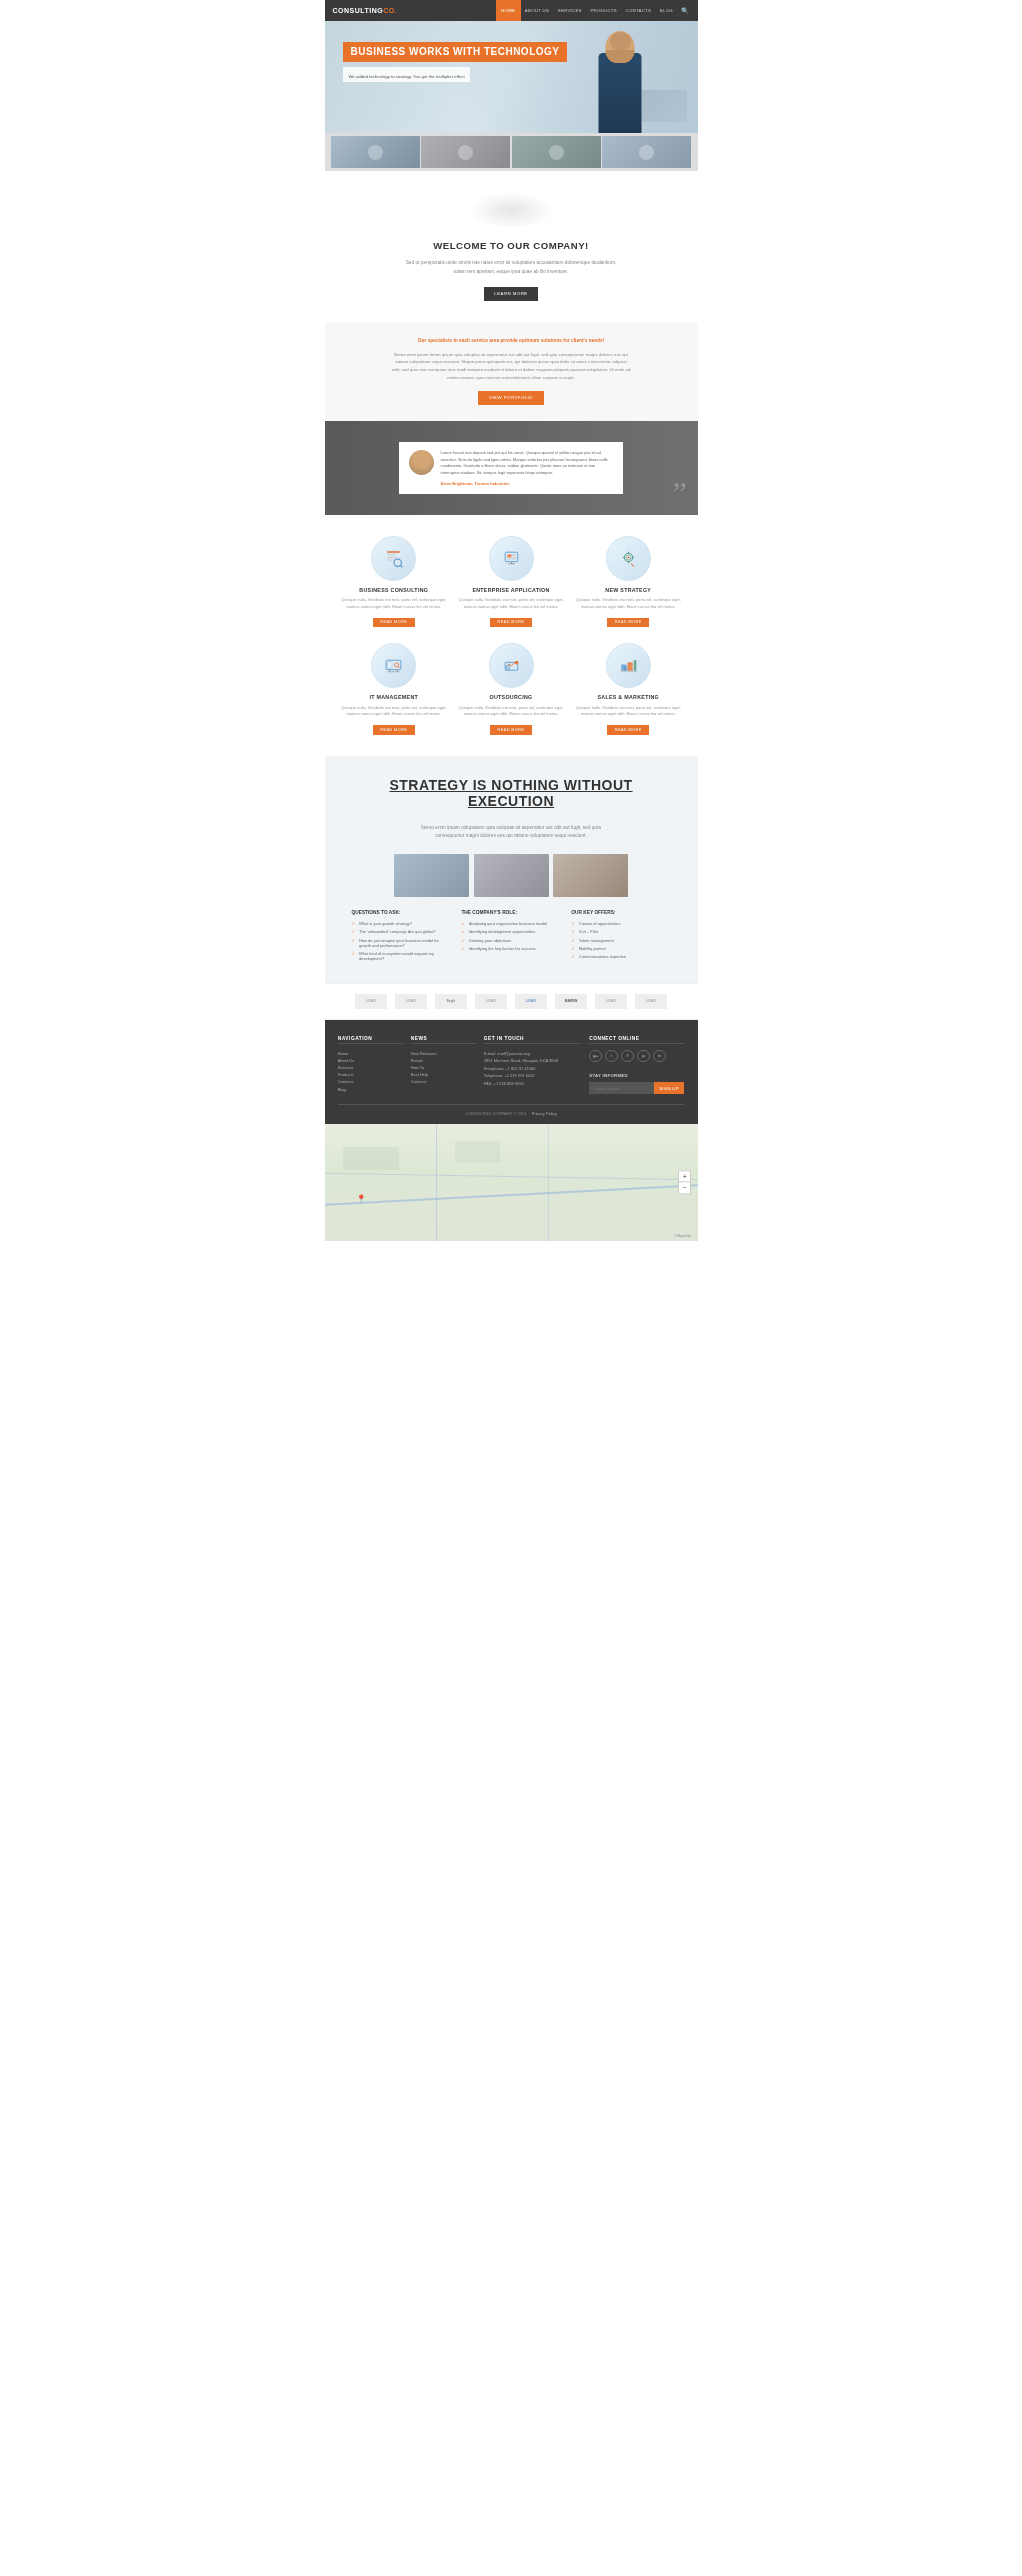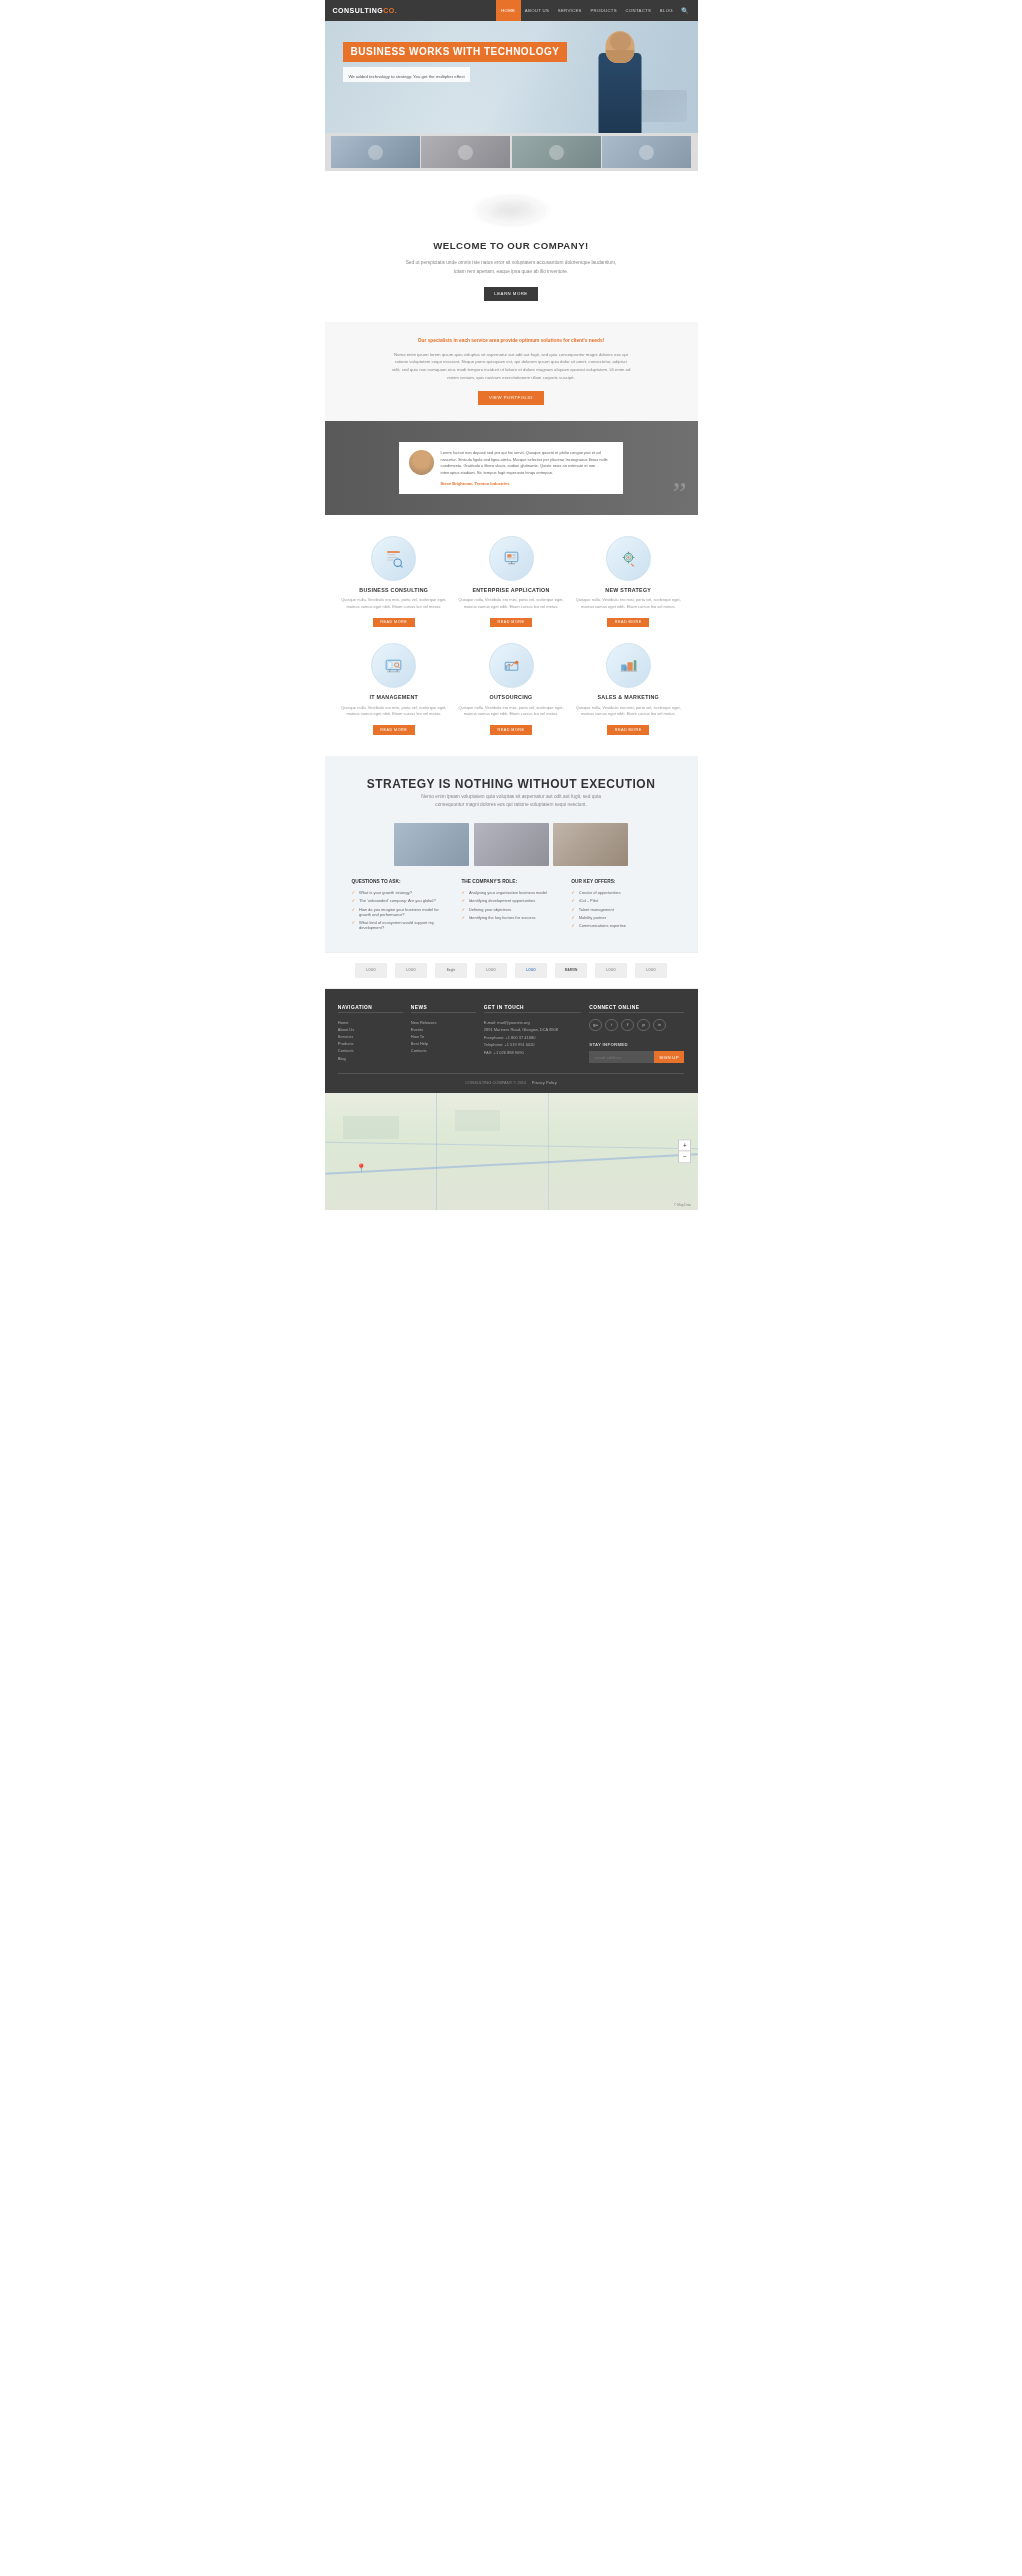--- a/index.html
+++ b/index.html
@@ -202,21 +202,21 @@
           </svg>
       </div>
       <h3 style="font-size:5.3px; font-weight:bold; color:#333; text-transform:uppercase; letter-spacing:0.3px; margin-bottom:4.3px;">SALES &amp; MARKETING</h3>
       <p style="font-size:4px; color:#999; line-height:1.6; margin-bottom:5.3px;">Quisque nulla. Vestibulu ero misi, porta vel, scelerque eget, mateus vamus eget nibh. Etiam cursus leo vel metus.</p>
       <button style="background:#e8722a; color:#fff; padding:2.7px 7.5px; font-size:3.7px; text-transform:uppercase; border:none; cursor:pointer; letter-spacing:0.5px;">READ MORE</button>
     </div>
   </div>
 </section>
 
 <section style="background:#f0f4f7; padding:21px 27px; text-align:center;">
-  <h2 style="font-size:12px; font-weight:bold; color:#333; text-transform:uppercase; letter-spacing:0.5px; margin-bottom:2px;">STRATEGY IS NOTHING WITHOUT EXECUTION</h2>
+  <h2 style="font-size:14px; font-weight:bold; color:#333; text-transform:uppercase; letter-spacing:0.5px; margin-bottom:15px;text-decoration:underline;">STRATEGY IS NOTHING WITHOUT EXECUTION</h2>
   <p style="font-size:4.8px; color:#888; line-height:1.8; margin-bottom:13.3px; max-width:202px; margin-left:auto; margin-right:auto;">Nemo enim ipsam voluptatem quia voluptas sit aspernatur aut odit aut fugit, sed quia consequuntur magni dolores eos qui ratione voluptatem sequi nesciunt.</p>
 
   <div style="display:flex; gap:4.3px; justify-content:center; margin-bottom:13.3px;">
     <div style="width:75px; height:43px; background: linear-gradient(135deg, #aabbcc, #889aaa); border-radius:1.1px;"></div>
     <div style="width:75px; height:43px; background: linear-gradient(135deg, #b5b5c0, #909098); border-radius:1.1px;"></div>
     <div style="width:75px; height:43px; background: linear-gradient(135deg, #c0b5aa, #988878); border-radius:1.1px;"></div>
   </div>
 
   <div style="display:flex; gap:10.7px; text-align:left;">
     <div style="flex:1;">

